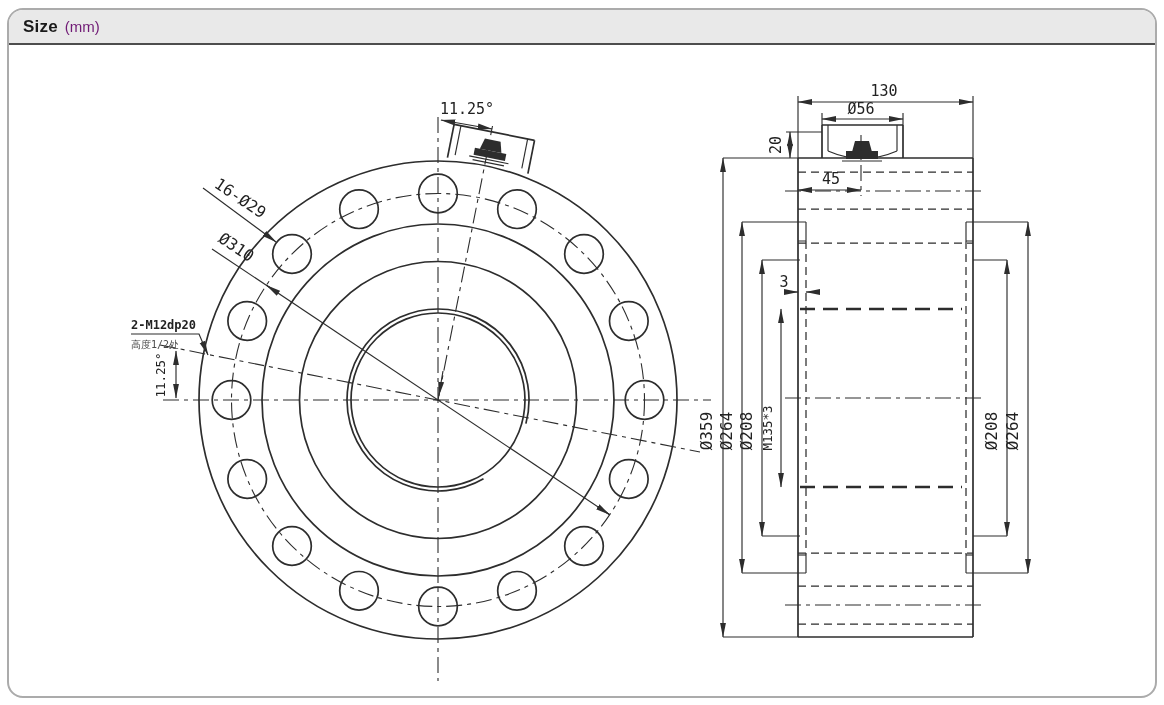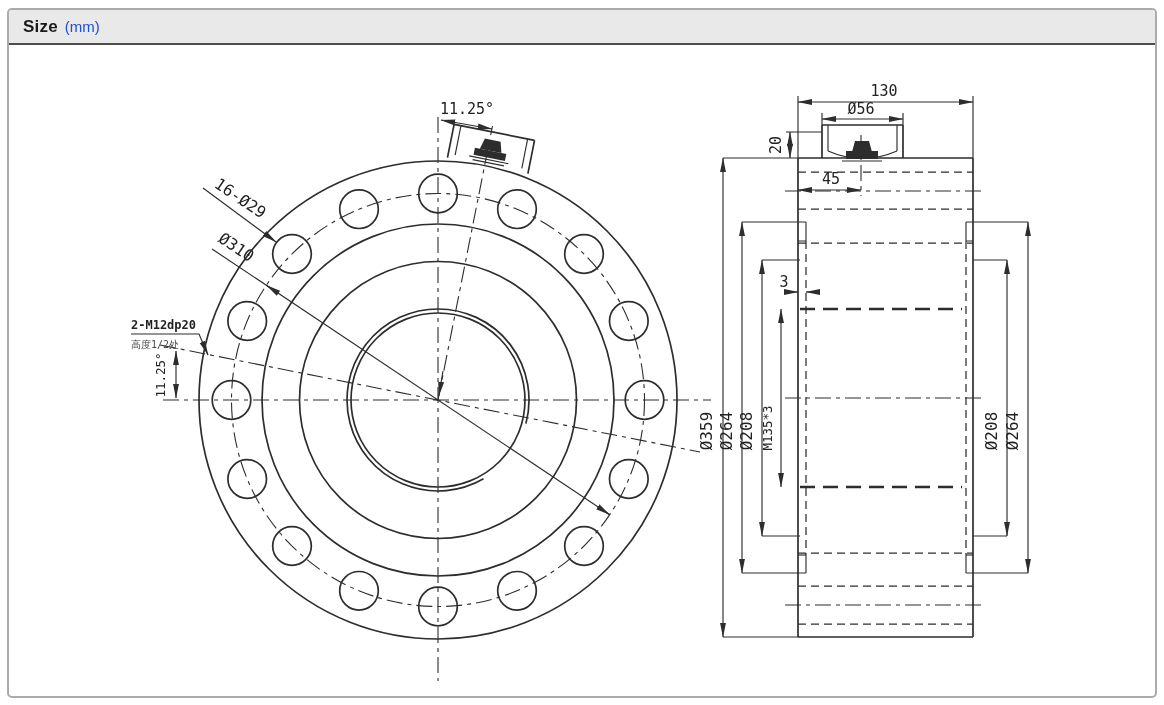--- a/index.html
+++ b/index.html
@@ -5,25 +5,25 @@
   :root{
     --line:#2d2d2d;
     --header-bg:#e9e9e9;
     --header-border:#4d4d4d;
     --frame-border:#ababab;
     --ink:#1a1a1a;
   }
   html,body{margin:0;padding:0;background:#fff;width:1164px;height:705px;position:relative;
     font-family:"Liberation Sans",sans-serif;}
   .frame{position:absolute;left:7px;top:8px;width:1146px;height:686px;
-    border:2px solid var(--frame-border);border-radius:5px;overflow:hidden;background:#fff;}
+    border:2px solid var(--frame-border);border-radius:16px;overflow:hidden;background:#fff;}
   .hdr{height:33px;background:var(--header-bg);border-bottom:2px solid var(--header-border);
     display:flex;align-items:center;padding-left:14px;}
   .hdr .t{font-weight:bold;font-size:17px;color:var(--ink);letter-spacing:.2px;}
-  .hdr .u{font-size:15px;color:#1d4ed8;margin-left:7px;}
+  .hdr .u{font-size:15px;color:#701a75;margin-left:7px;}
   svg{display:block;}
   .ol{stroke:var(--line);stroke-width:1.7;fill:none;}
   .tl{stroke:var(--line);stroke-width:1.15;fill:none;}
   .cl{stroke:var(--line);stroke-width:1.1;fill:none;stroke-dasharray:16 5 4 5;}
   .hl{stroke:var(--line);stroke-width:1.25;fill:none;stroke-dasharray:8 5;}
   .hv{stroke:var(--line);stroke-width:2.6;fill:none;stroke-dasharray:15 8;}
   .blk{fill:var(--line);stroke:none;}
   text{fill:#222;font-family:"DejaVu Sans Mono","Liberation Mono",monospace;}
   .dim{font-size:15px;text-anchor:middle;}
   .dimL{font-size:16px;text-anchor:middle;}

